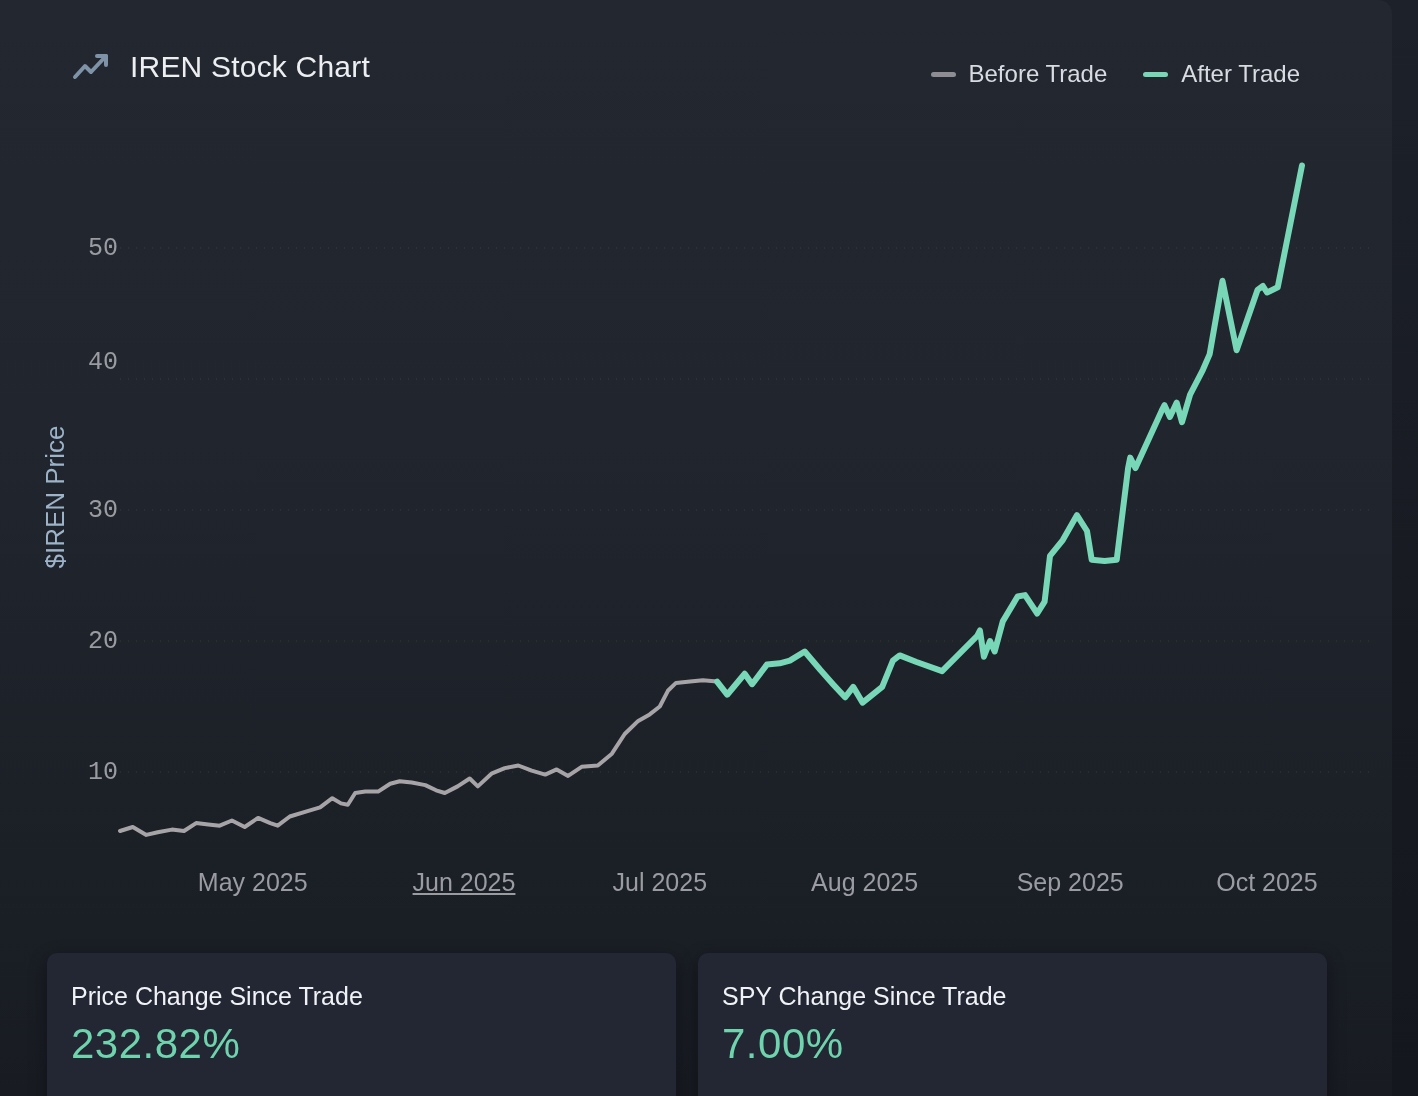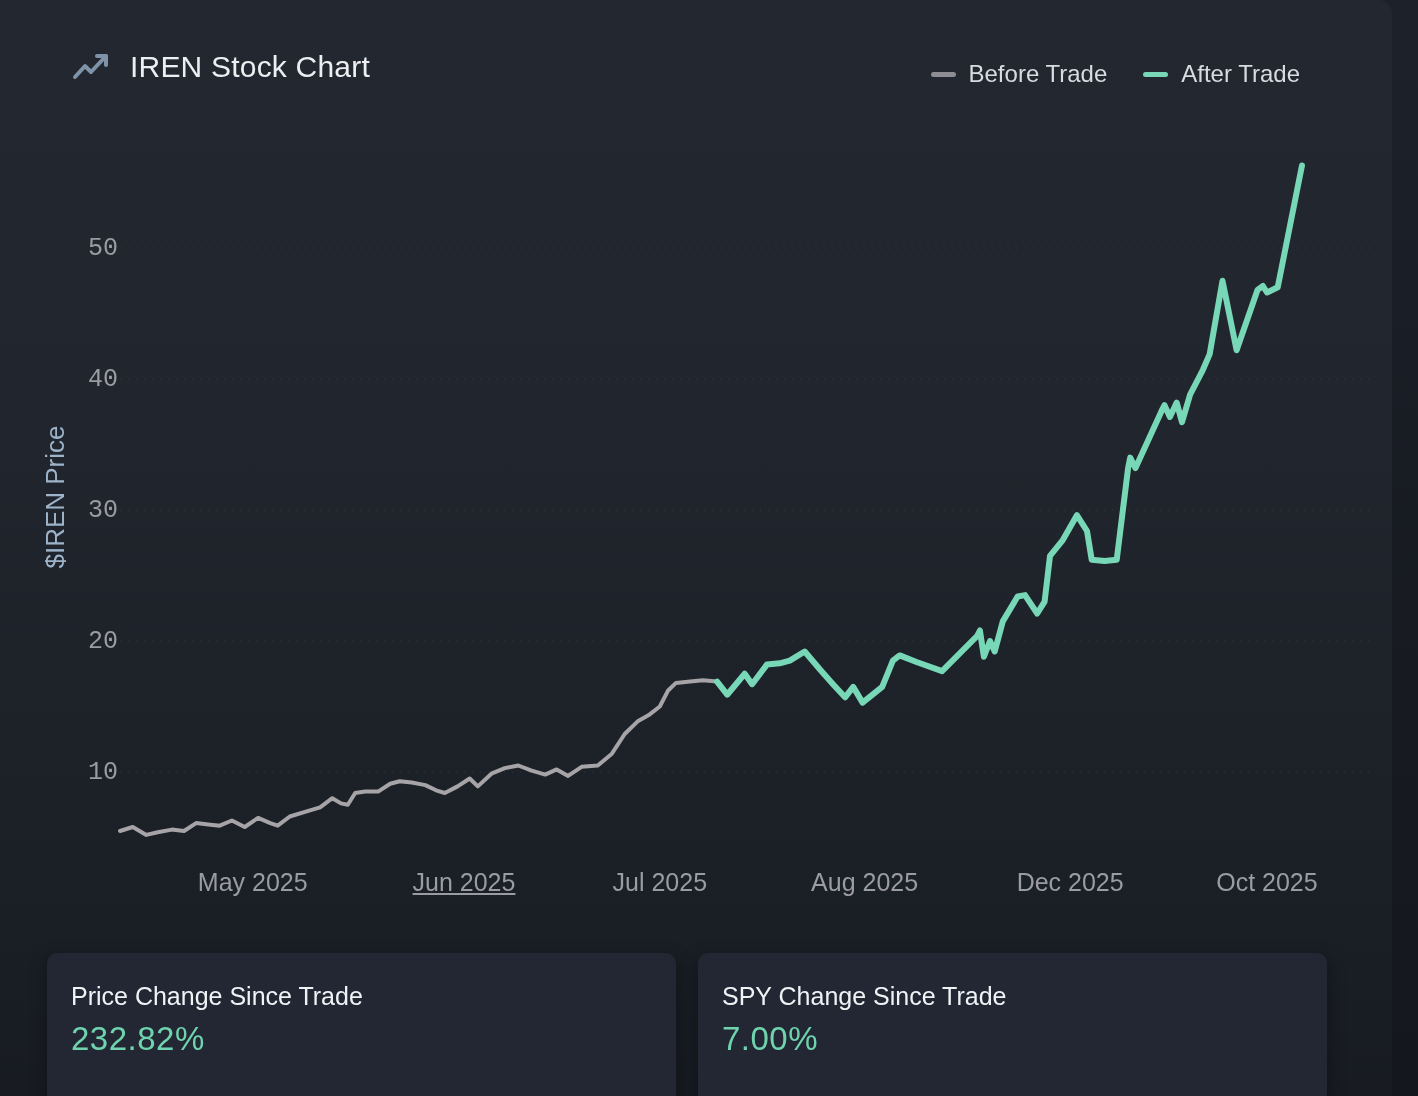--- a/index.html
+++ b/index.html
@@ -36,21 +36,21 @@
   svg.plot{position:absolute;left:0;top:0;}
   .cards{position:absolute;left:0;top:953px;width:1392px;}
   .stat-card{
     position:absolute;top:0;width:629px;height:175px;border-radius:10px;
     background:#222733;box-shadow:0 6px 18px rgba(0,0,0,.35);
     padding:29px 28px 0 24px;box-sizing:border-box;
   }
   .stat-card.first{left:47px;}
   .stat-card.second{left:698px;}
   .stat-label{font-size:25px;color:#f0f2f6;}
-  .stat-value{font-size:33px;font-weight:500;margin-top:9px;letter-spacing:.5px;}
+  .stat-value{font-size:42px;font-weight:500;margin-top:9px;letter-spacing:.5px;}
 </style>
 </head>
 <body>
 
 <div class="panel">
 
   <div class="chart-header">
     <svg class="ticon" viewBox="0 0 38 34">
       <path d="M3 27 L13 16 L19 22 L34 6" fill="none" stroke="#7e92a8" stroke-width="4" stroke-linecap="round" stroke-linejoin="round"></path>
       <path d="M25 6 H34 V15" fill="none" stroke="#7e92a8" stroke-width="4" stroke-linecap="round" stroke-linejoin="round"></path>
@@ -77,29 +77,29 @@
       <line x1="120" x2="1372" y1="510" y2="510" stroke="rgba(255,255,255,0.05)" stroke-width="2" stroke-dasharray="1 7"></line>
       <line x1="120" x2="1372" y1="379" y2="379" stroke="rgba(255,255,255,0.05)" stroke-width="2" stroke-dasharray="1 7"></line>
       <line x1="120" x2="1372" y1="248" y2="248" stroke="rgba(255,255,255,0.05)" stroke-width="2" stroke-dasharray="1 7"></line>
       <polyline points="120.0,831.0 132.8,827.0 146.3,834.9 157.7,832.3 171.9,829.6 184.0,831.0 196.1,823.1 208.3,824.4 219.7,825.7 231.9,820.5 244.7,827.0 258.1,817.9 270.3,823.1 277.7,825.7 289.8,816.5 306.7,811.3 320.1,807.4 332.3,798.2 341.0,803.4 347.8,804.8 355.2,793.0 365.3,791.6 378.1,791.6 390.2,783.8 399.7,781.2 411.8,782.5 425.3,785.1 436.1,790.3 444.8,793.0 457.6,786.4 469.7,778.5 477.8,786.4 492.0,773.3 504.8,768.1 518.3,765.5 531.7,770.7 545.2,774.6 556.7,769.4 568.1,775.9 581.6,766.8 597.8,765.5 611.9,753.7 624.7,734.0 638.2,720.9 649.7,714.4 659.8,706.5 667.9,690.8 676.0,682.9 690.1,681.6 702.9,680.3 717.1,681.6" fill="none" stroke="#a7a4a8" stroke-width="4" stroke-linejoin="round" stroke-linecap="round"></polyline>
       <polyline points="717.1,681.6 727.2,694.7 744.7,673.8 752.1,684.2 766.9,664.6 779.7,663.3 789.8,660.6 804.7,651.5 820.2,669.8 833.0,684.2 845.1,697.3 853.2,686.9 862.6,702.6 882.2,686.9 892.9,660.6 899.7,655.4 916.5,662.0 942.1,671.1 977.2,635.8 979.9,630.5 983.9,656.7 990.0,641.0 994.7,651.5 1002.8,621.4 1017.6,596.5 1025.0,595.1 1037.2,613.5 1044.6,601.7 1050.0,555.9 1062.8,540.1 1076.9,515.2 1087.0,531.0 1091.7,559.8 1104.6,561.1 1116.7,559.8 1128.1,468.1 1130.2,457.6 1135.5,468.1 1161.8,410.4 1164.5,405.2 1169.9,417.0 1176.7,402.6 1182.0,422.2 1190.1,394.7 1202.9,369.8 1209.7,354.1 1222.5,280.8 1236.6,350.2 1257.5,289.9 1262.9,286.0 1267.0,292.5 1277.7,287.3 1302.0,165.5" fill="none" stroke="#77d7b6" stroke-width="6" stroke-linejoin="round" stroke-linecap="round"></polyline>
     </svg>
   <div id="yticks">
       <div class="ytick" style="top: 772px;">10</div>
       <div class="ytick" style="top: 641px;">20</div>
       <div class="ytick" style="top: 510px;">30</div>
-      <div class="ytick" style="top: 379px;">40</div>
+      <div class="ytick" style="top: 362px;">40</div>
       <div class="ytick" style="top: 248px;">50</div>
     </div>
   <div id="xticks">
       <div class="xtick" style="left: 252.756px;">May 2025</div>
       <div class="xtick" style="left: 464px; text-decoration: underline;">Jun 2025</div>
       <div class="xtick" style="left: 659.784px;">Jul 2025</div>
       <div class="xtick" style="left: 864.647px;">Aug 2025</div>
-      <div class="xtick" style="left: 1070.18px;">Dec 2025</div>
+      <div class="xtick" style="left: 1070.18px;">Sep 2025</div>
       <div class="xtick" style="left: 1266.96px;">Oct 2025</div>
     </div>
 
   <div class="cards">
     <div class="stat-card first">
       <div class="stat-label">Price Change Since Trade</div>
       <div class="stat-value" style="color: rgb(111, 211, 173);">232.82%</div>
     </div>
     <div class="stat-card second">
       <div class="stat-label">SPY Change Since Trade</div>

